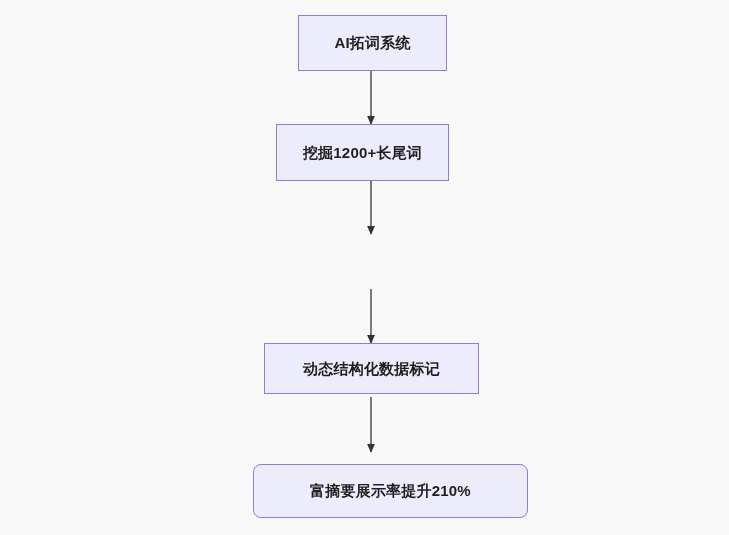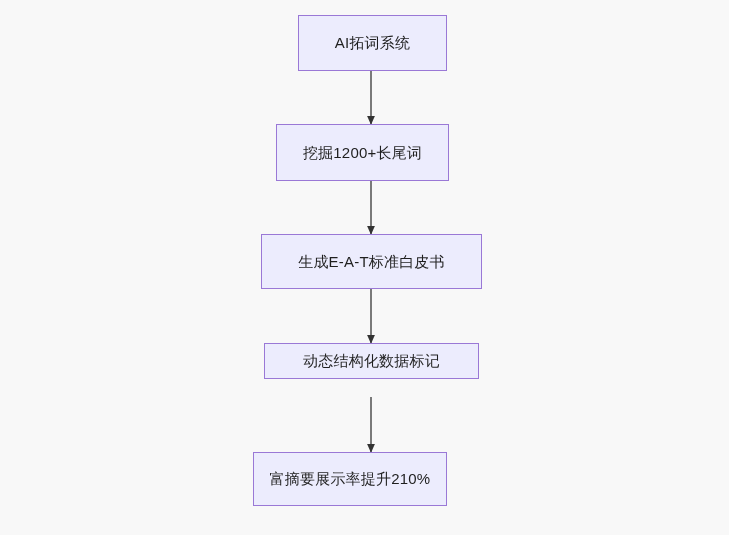--- a/index.html
+++ b/index.html
@@ -38,27 +38,28 @@
     justify-content: center;
     color: #1f1f1f;
     font-size: 15px;
     line-height: 1.2;
     letter-spacing: 0.2px;
     white-space: nowrap;
   }
   .node-label {
     display: block;
     text-align: center;
+    font-weight: bold;
   }
   
   .node-0 { left: 298px; top: 15px;  width: 149px; height: 56px; }
   .node-1 { left: 276px; top: 124px; width: 173px; height: 57px; }
   .node-2 { left: 261px; top: 234px; width: 221px; height: 55px; }
-  .node-3 { left: 264px; top: 343px; width: 215px; height: 36px; }
-  .node-4 { left: 253px; top: 452px; width: 194px; height: 54px; }
+  .node-3 { left: 264px; top: 343px; width: 215px; height: 51px; }
+  .node-4 { left: 253px; top: 464px; width: 275px; height: 54px; border-radius: 8px; }
 </style>
 </head>
 <body>
 
 <div id="flowchart-canvas">
 
   <svg class="edge-layer" width="729" height="535" viewBox="0 0 729 535">
     <defs>
       <marker id="arrow-head" markerWidth="9" markerHeight="8" refX="8.2" refY="4" orient="auto" markerUnits="userSpaceOnUse">
         <path d="M0,0 L9,4 L0,8 z" fill="#333333"></path>
@@ -75,23 +76,20 @@
   </svg>
 
   <div class="node node-0">
     <span class="node-label">AI拓词系统</span>
   </div>
 
   <div class="node node-1">
     <span class="node-label">挖掘1200+长尾词</span>
   </div>
 
-  <div class="node node-2">
-    <span class="node-label">生成E-A-T标准白皮书</span>
-  </div>
 
   <div class="node node-3">
     <span class="node-label">动态结构化数据标记</span>
   </div>
 
   <div class="node node-4">
     <span class="node-label">富摘要展示率提升210%</span>
   </div>
 
 </div>

